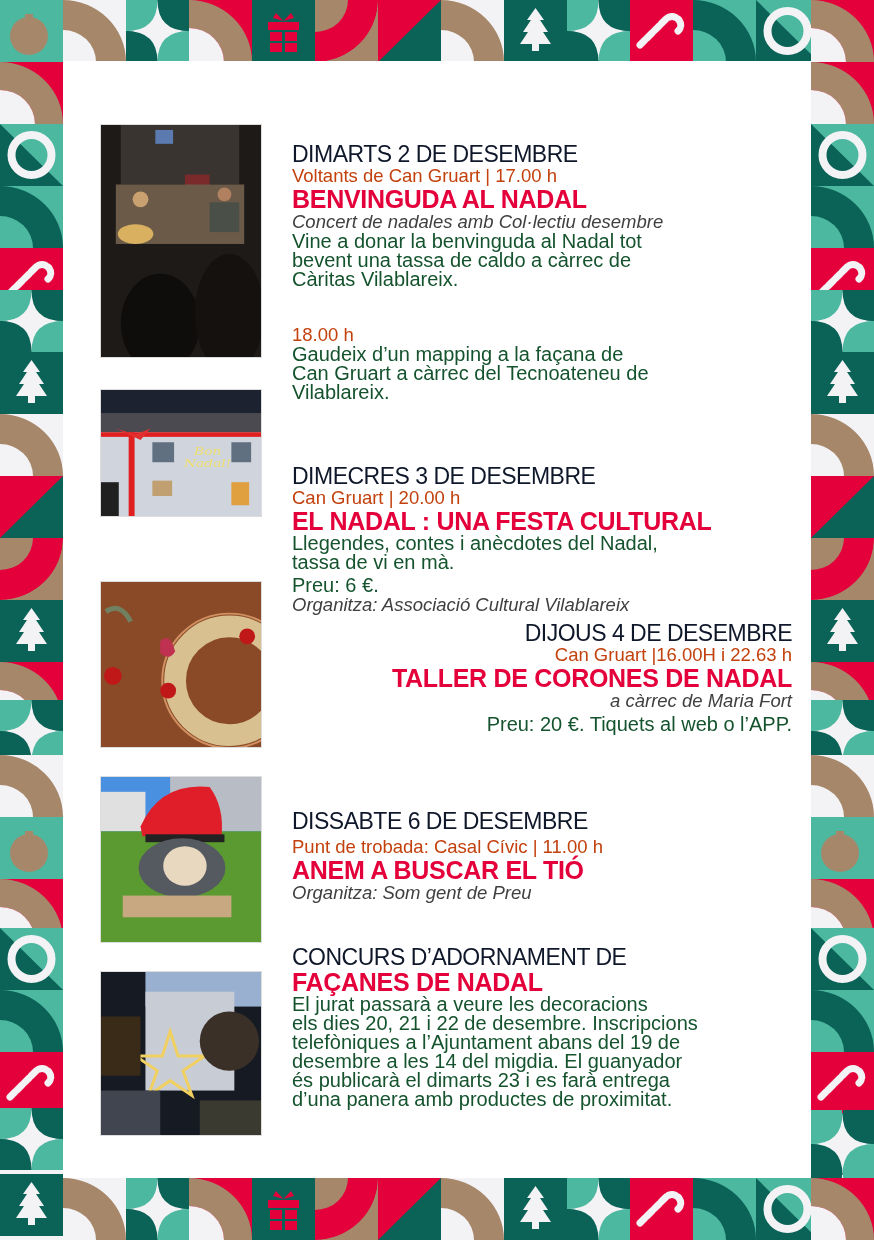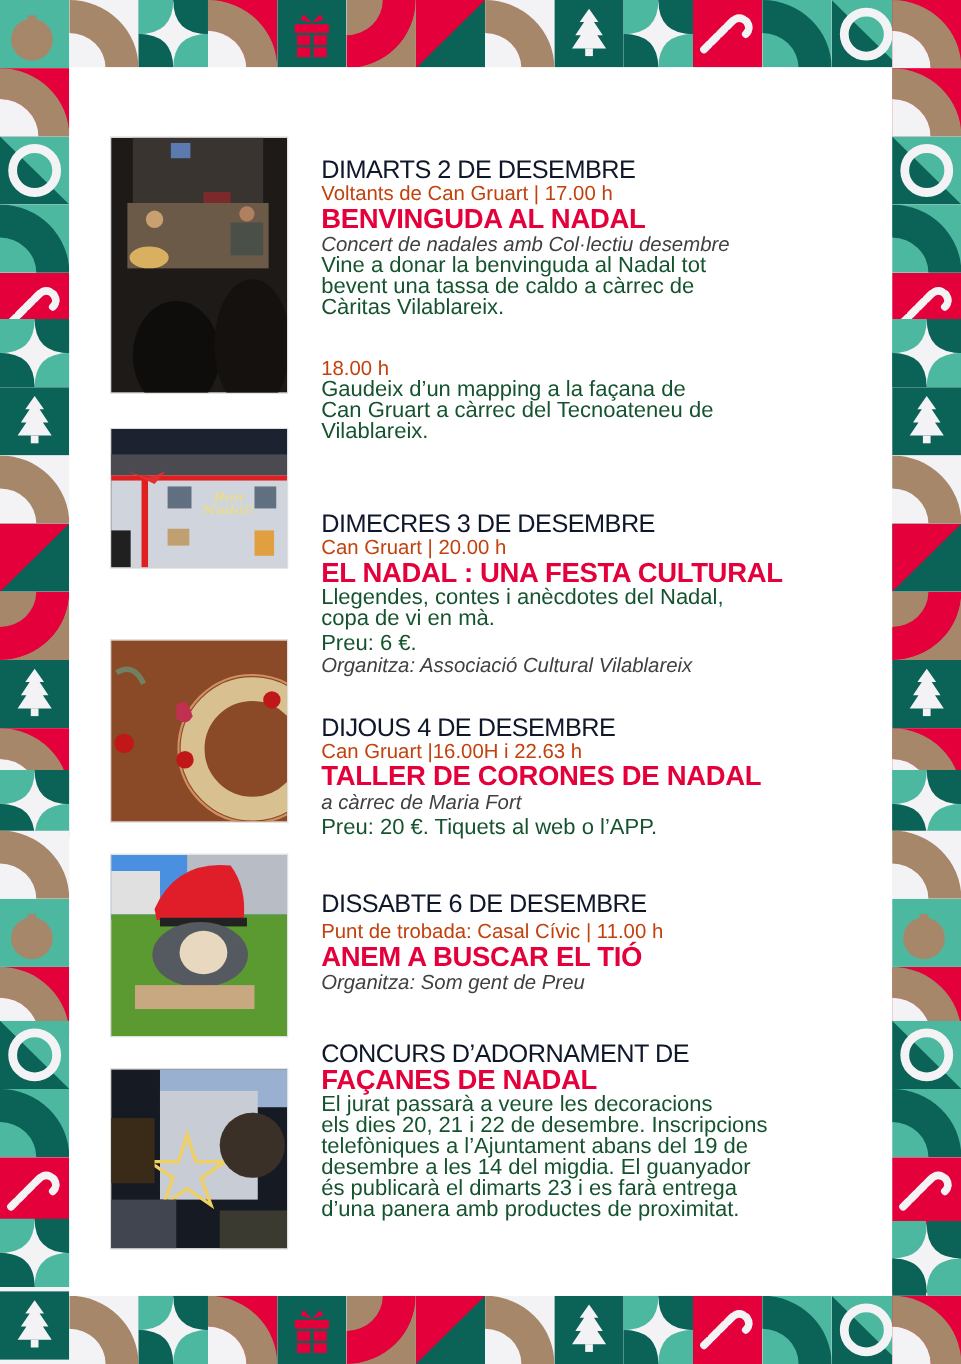--- a/index.html
+++ b/index.html
@@ -260,27 +260,27 @@
     <div class="body">Gaudeix d’un mapping a la façana de</div>
     <div class="body">Can Gruart a càrrec del Tecnoateneu de</div>
     <div class="body">Vilablareix.</div>
   </div>
 
   <div class="event" style="top:403px;">
     <div class="date">DIMECRES 3 DE DESEMBRE</div>
     <div class="place">Can Gruart | 20.00 h</div>
     <div class="title">EL NADAL : UNA FESTA CULTURAL</div>
     <div class="body">Llegendes, contes i anècdotes del Nadal,</div>
-    <div class="body">copa de vi en mà.</div>
+    <div class="body">tassa de vi en mà.</div>
     <div class="gap"></div>
     <div class="body">Preu: 6 €.</div>
     <div class="sub">Organitza: Associació Cultural Vilablareix</div>
   </div>
 
-  <div class="event" style="top:588px;">
+  <div class="event" style="top:560px;text-align:right;">
     <div class="date">DIJOUS 4 DE DESEMBRE</div>
     <div class="place">Can Gruart |16.00H i 22.63 h</div>
     <div class="title">TALLER DE CORONES DE NADAL</div>
     <div class="sub">a càrrec de Maria Fort</div>
     <div class="gap"></div>
     <div class="body">Preu: 20 €. Tiquets al web o l’APP.</div>
   </div>
 
   <div class="event" style="top:748px;">
     <div class="date">DISSABTE 6 DE DESEMBRE</div>

